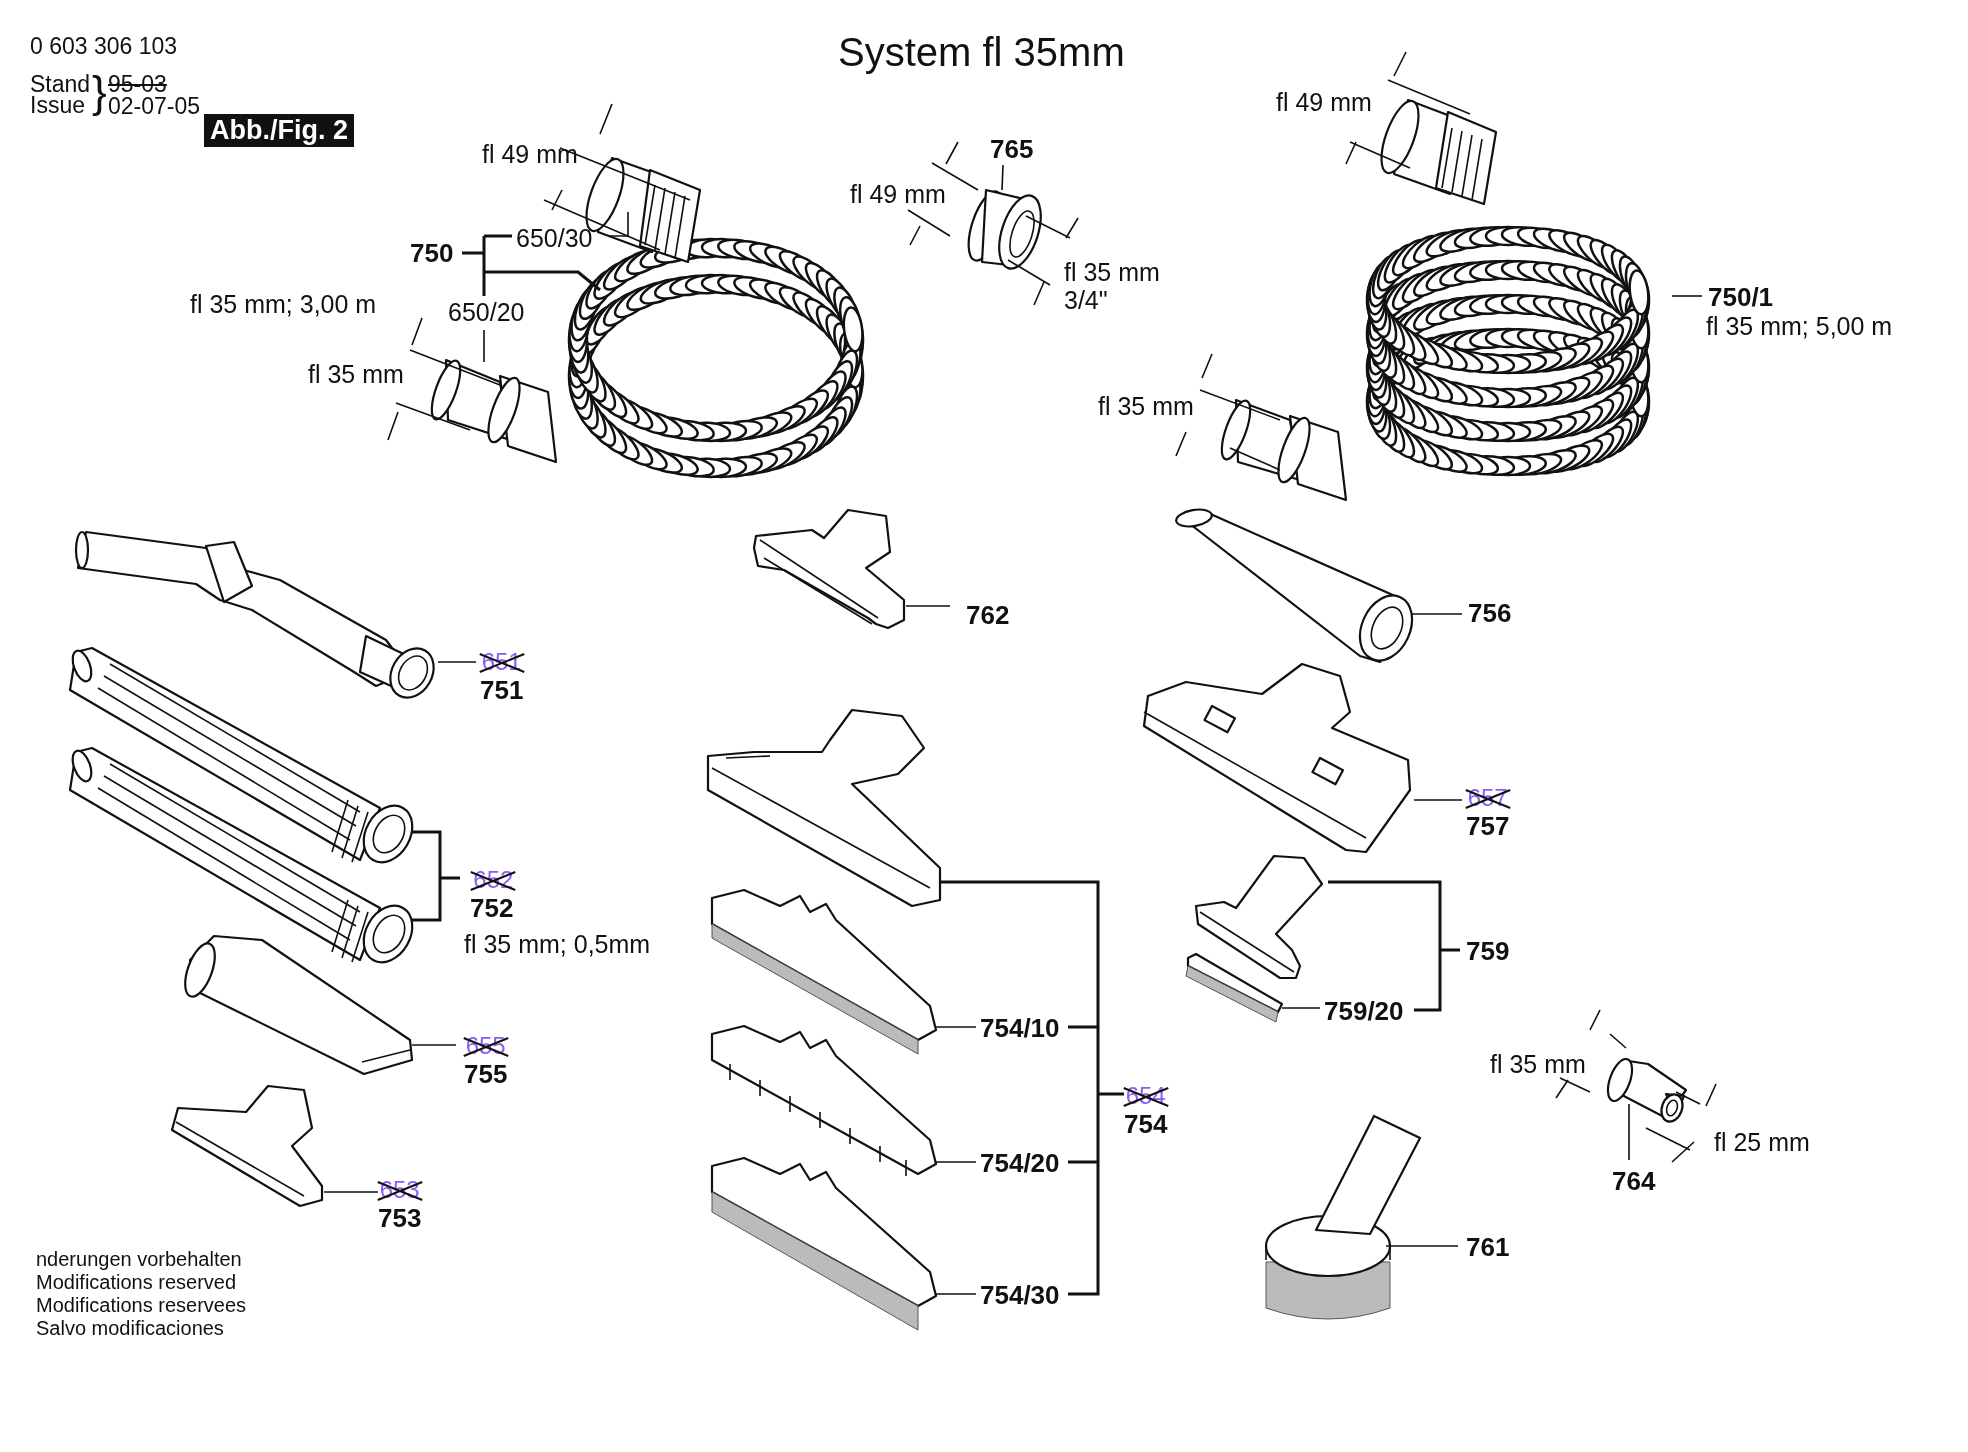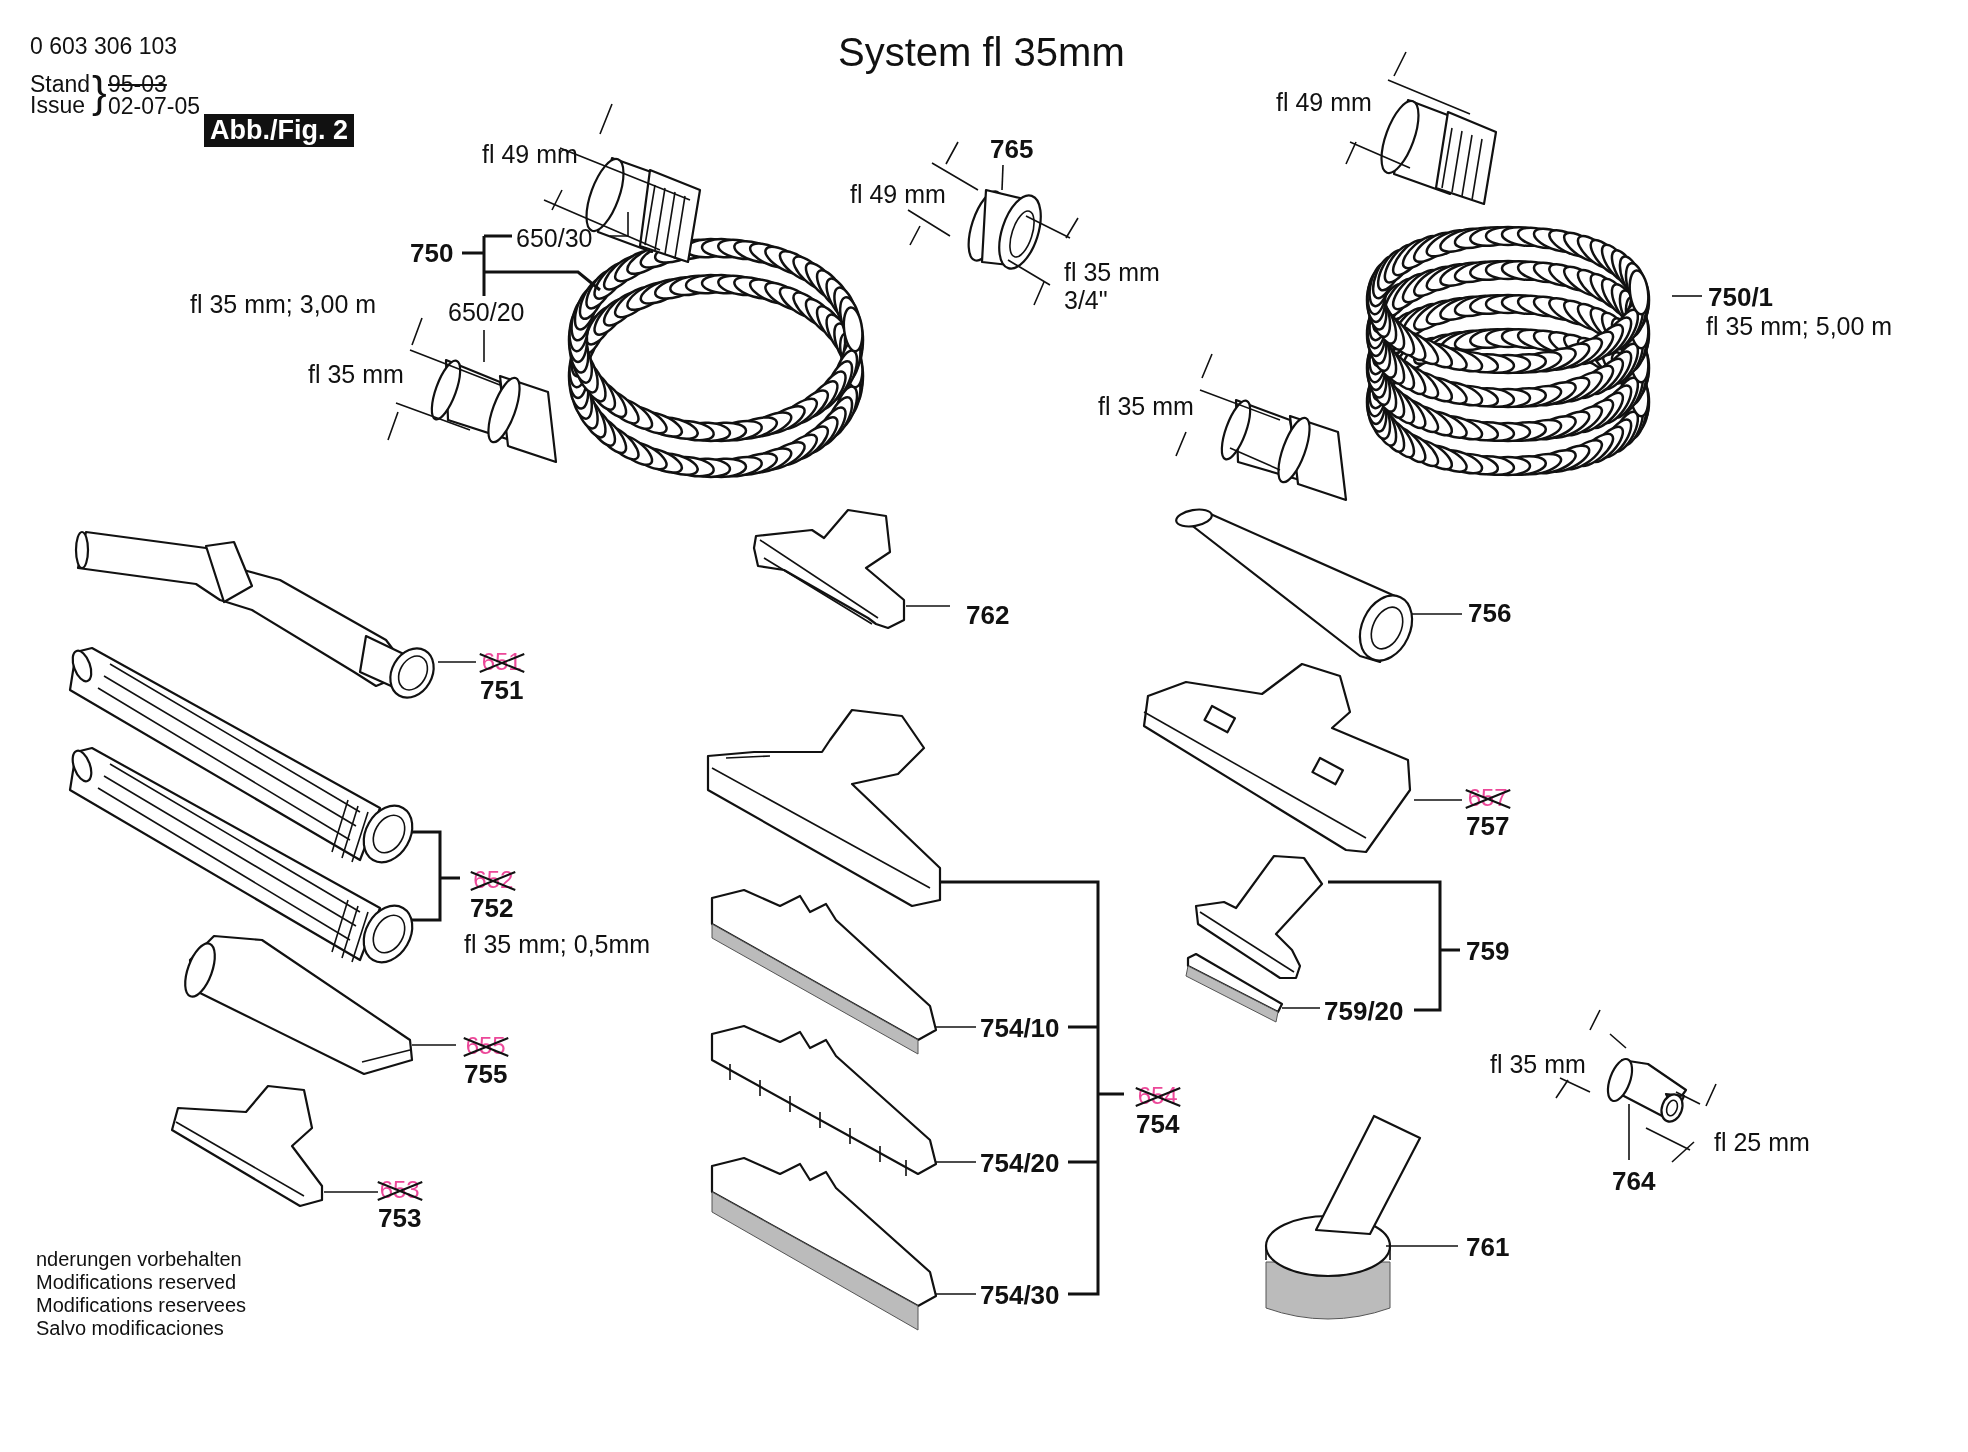--- a/index.html
+++ b/index.html
@@ -2,21 +2,21 @@
 <html><head>
 <meta charset="utf-8">
 <style>
   html, body { margin: 0; padding: 0; background: #ffffff; }
   body { width: 1968px; height: 1452px; position: relative; overflow: hidden;
          font-family: "Liberation Sans", sans-serif; color: #111; }
   #stage { position: absolute; left: 0; top: 0; width: 1968px; height: 1452px; }
   .txt { position: absolute; white-space: nowrap; font-family: "Liberation Sans", sans-serif; }
   .dim { font-size: 25px; }
   .pn { font-size: 26px; font-weight: bold; }
-  .old { font-size: 24px; position: relative; display: inline-block; color: #ec4899; }
+  .old { font-size: 24px; position: relative; display: inline-block; color: #8b5cf6; }
   .old::before, .old::after { content: ""; position: absolute; left: -4px; right: -4px; top: 50%; height: 2px; background: #111; }
   .old::before { transform: rotate(22deg); }
   .old::after { transform: rotate(-22deg); }
   .title { font-size: 40px; font-weight: normal; }
   .hdr { font-size: 23px; line-height: 20px; }
   .badge { background: #111; color: #fff; font-weight: bold; font-size: 27px; padding: 1px 6px; }
   .foot { font-size: 20px; line-height: 23px; }
   .stack { display: flex; flex-direction: column; align-items: center; line-height: 28px; }
   svg .ln { stroke: #111; fill: none; }
   svg .part { stroke: #111; fill: #fff; stroke-width: 2.2; stroke-linejoin: round; }
@@ -568,21 +568,21 @@
 </div>
 <div class="txt stack" style="left:378px; top:1176px;">
   <span class="old">653</span>
   <span class="pn">753</span>
 </div>
 
 <div class="txt pn" style="left:966px; top:600px;">762</div>
 <div class="txt pn" style="left:980px; top:1013px;">754/10</div>
 <div class="txt pn" style="left:980px; top:1148px;">754/20</div>
 <div class="txt pn" style="left:980px; top:1280px;">754/30</div>
-<div class="txt stack" style="left:1124px; top:1082px;margin-left:12px;">
+<div class="txt stack" style="left:1124px; top:1082px;">
   <span class="old">654</span>
   <span class="pn">754</span>
 </div>
 
 <div class="txt pn" style="left:1468px; top:598px;">756</div>
 <div class="txt stack" style="left:1466px; top:784px;">
   <span class="old">657</span>
   <span class="pn">757</span>
 </div>
 <div class="txt pn" style="left:1466px; top:936px;">759</div>

